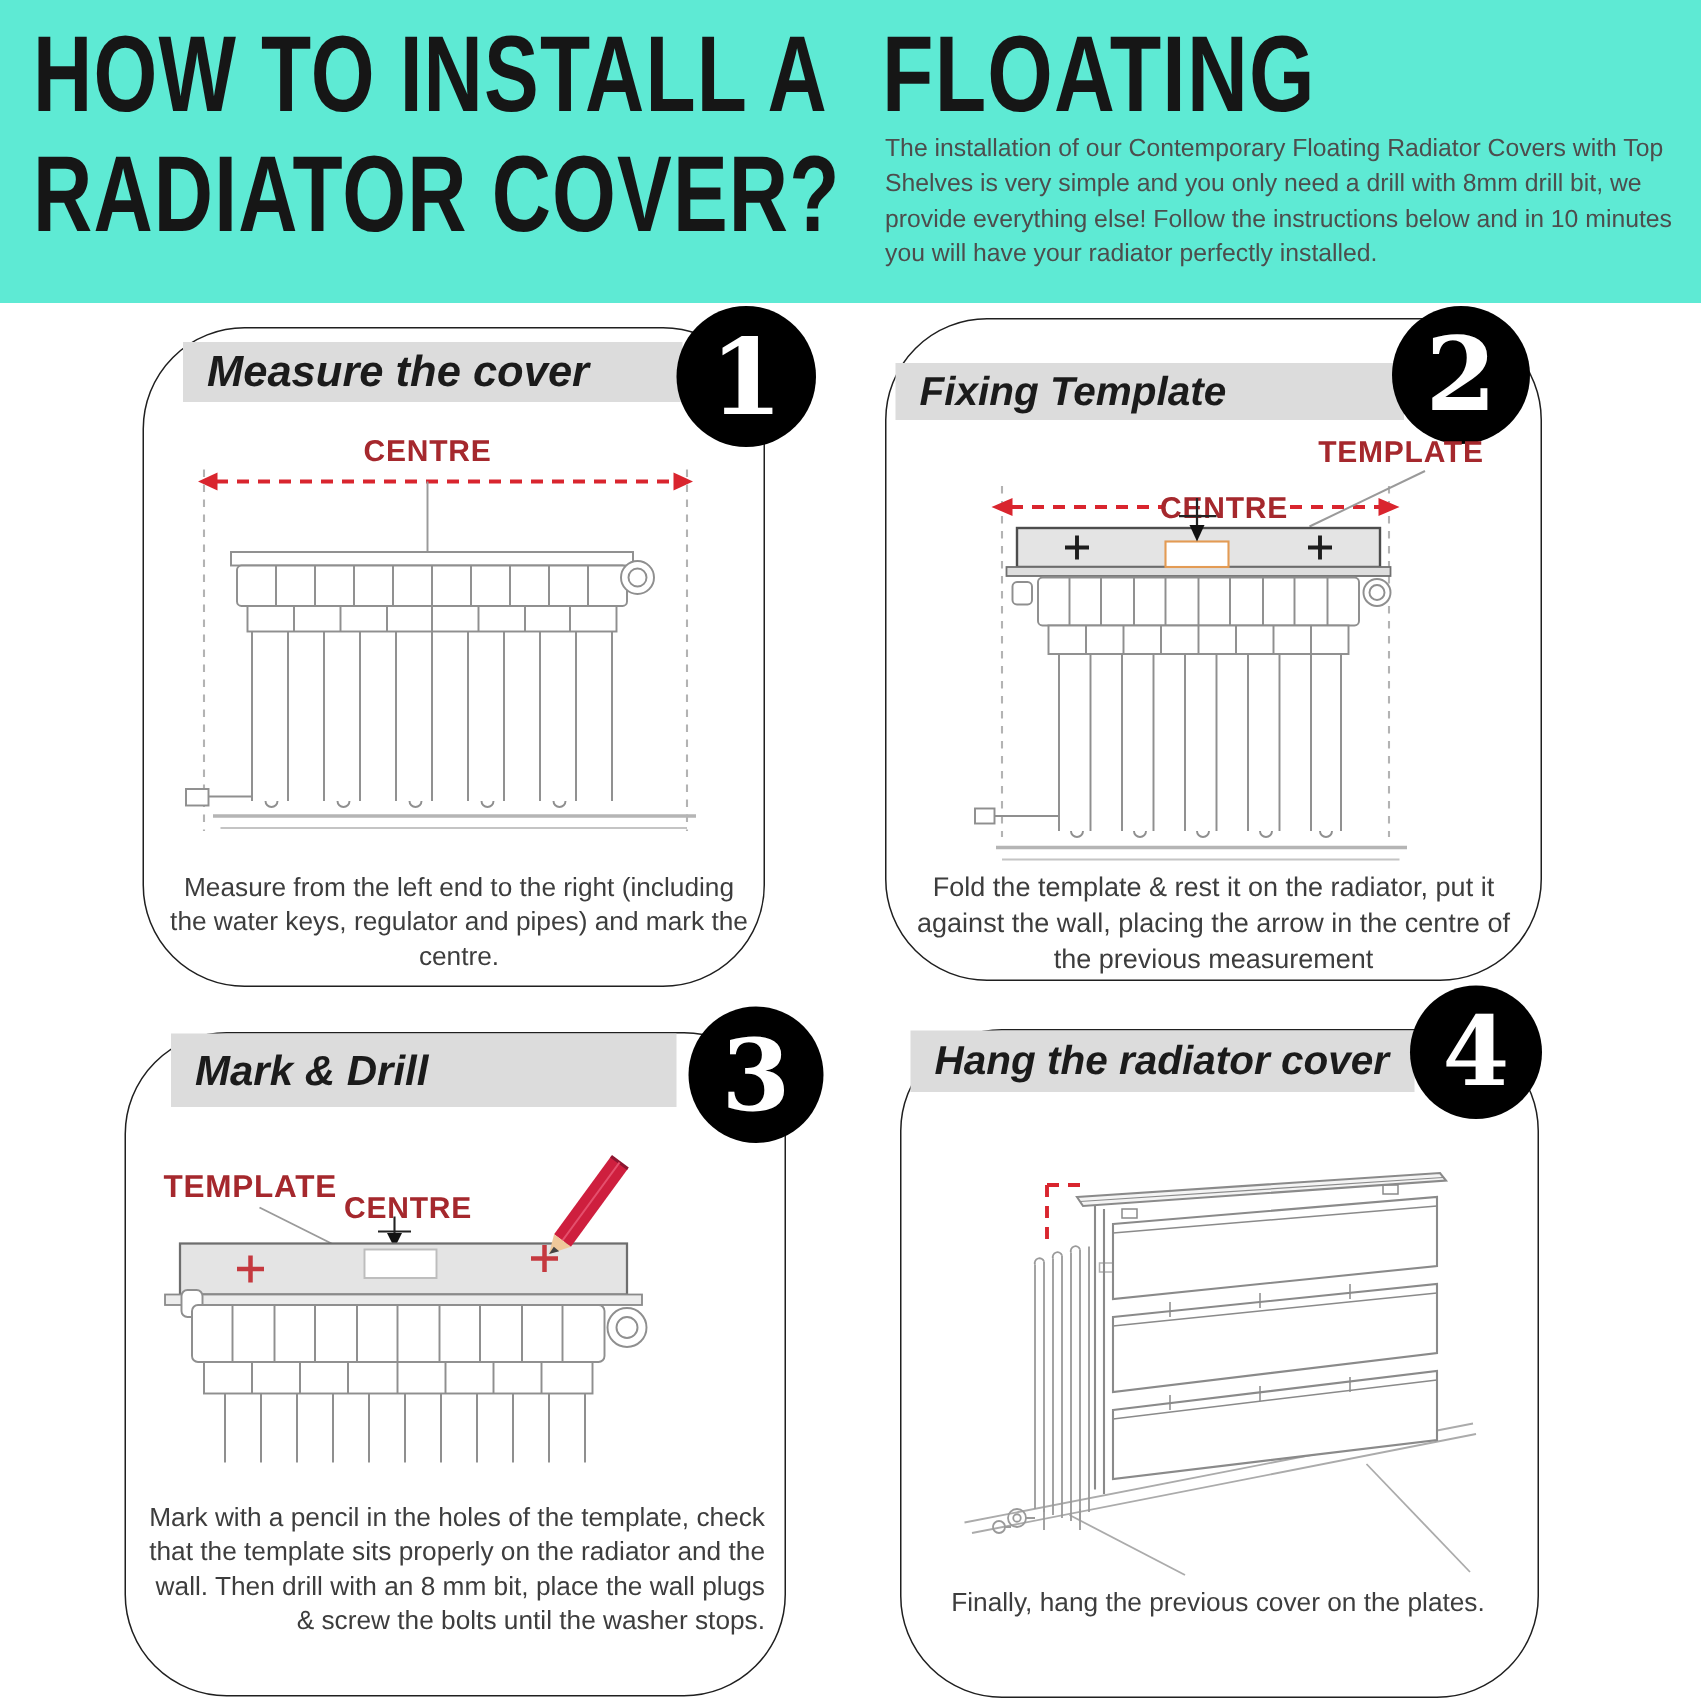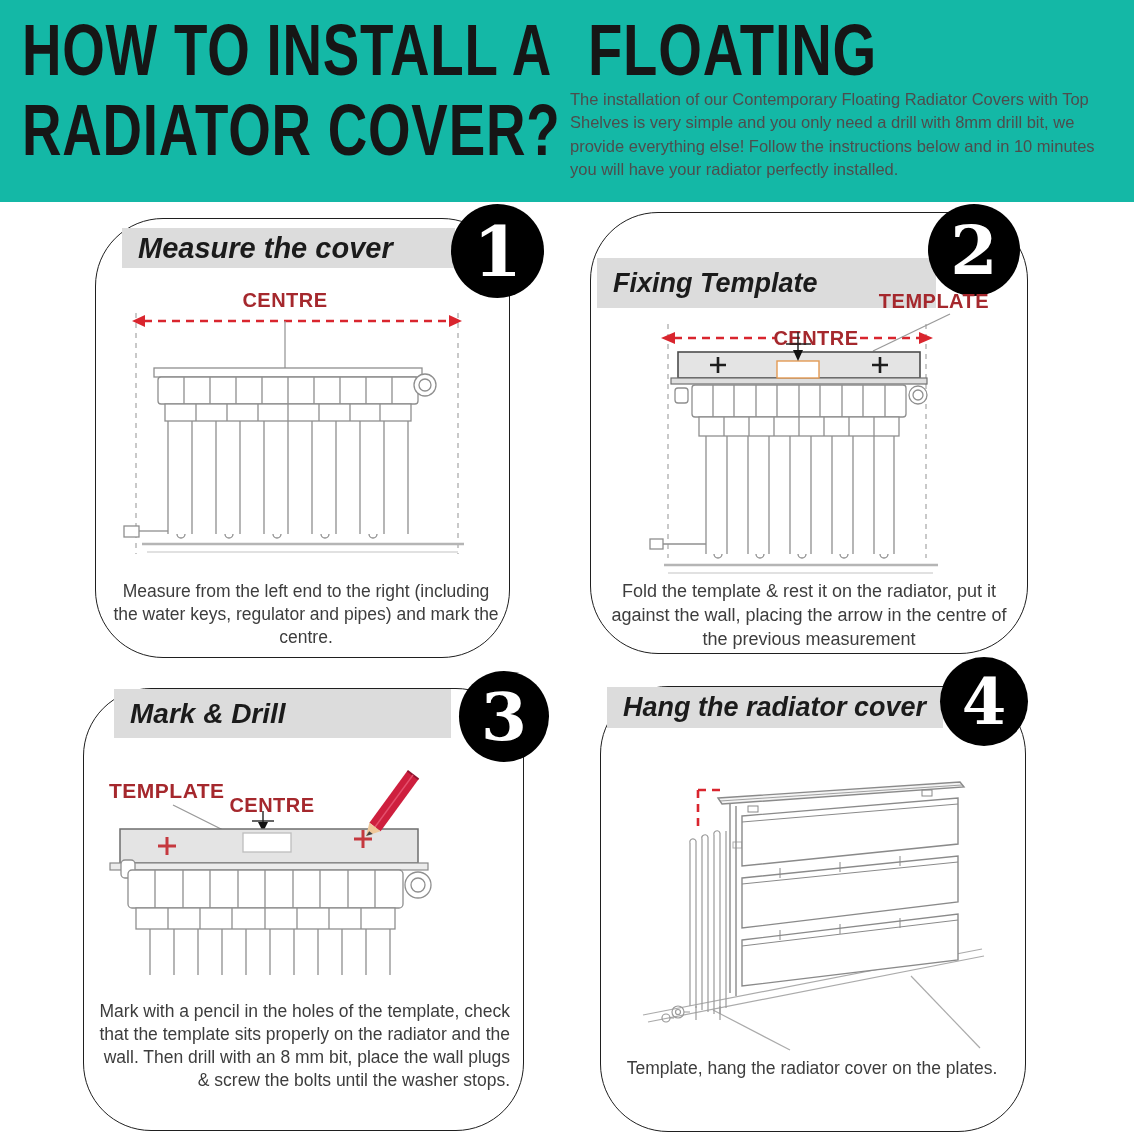--- a/index.html
+++ b/index.html
@@ -1,38 +1,38 @@
 <!DOCTYPE html>
 <html><head>
 <meta charset="utf-8">
 <style>
   html,body{margin:0;padding:0;background:#fff;}
   .page{position:relative;width:1134px;height:1134px;background:#ffffff;
         font-family:"Liberation Sans",sans-serif;overflow:hidden;}
   
-  .header{position:absolute;left:0;top:0;width:1134px;height:202px;background:#14b8a6;}
+  .header{position:absolute;left:0;top:0;width:1134px;height:202px;background:#5eead4;}
   .big-title{position:absolute;left:22px;top:10px;font-size:72px;font-weight:bold;
              color:#161616;line-height:80px;white-space:nowrap;
              transform:scaleX(0.76);transform-origin:left top;letter-spacing:1px;}
   .accent-title{position:absolute;left:588px;top:10px;font-size:72px;font-weight:bold;
              color:#161616;line-height:80px;white-space:nowrap;
              transform:scaleX(0.78);transform-origin:left top;letter-spacing:1px;}
-  .intro{position:absolute;left:570px;top:88px;width:528px;margin:0;
+  .intro{position:absolute;left:590px;top:88px;width:528px;margin:0;
          font-size:16.5px;line-height:1.42;color:#4d4d4d;}
   
   .panel{position:absolute;border:1.6px solid #1f1f1f;border-radius:68px;background:transparent;}
   .p1{left:95px;top:218px;width:413px;height:438px;}
   .p2{left:590px;top:212px;width:436px;height:440px;}
   .p3{left:83px;top:688px;width:439px;height:441px;}
   .p4{left:600px;top:686px;width:424px;height:444px;}
   .titlebar{position:absolute;background:#dcdcdc;display:flex;align-items:center;
             padding-left:16px;box-sizing:border-box;color:#1b1b1b;
             font-weight:bold;font-style:italic;}
   .tb1{left:122px;top:228px;width:333px;height:40px;font-size:29px;align-items:center;}
-  .tb2{left:597px;top:242px;width:339px;height:50px;font-size:27px;margin-top:16px;}
+  .tb2{left:597px;top:242px;width:339px;height:38px;font-size:27px;}
   .tb3{left:114px;top:689px;width:337px;height:49px;font-size:28px;}
   .tb4{left:607px;top:687px;width:336px;height:41px;font-size:27px;padding-left:16px;}
   .badge{position:absolute;background:#000;border-radius:50%;color:#fff;
          display:flex;align-items:center;justify-content:center;
          font-family:"DejaVu Serif",serif;font-weight:bold;}
   .b1{left:451px;top:204px;width:93px;height:94px;font-size:70px;}
   .b2{left:928px;top:204px;width:92px;height:92px;font-size:68px;}
   .b3{left:459px;top:671px;width:90px;height:91px;font-size:66px;}
   .b4{left:940px;top:657px;width:88px;height:89px;font-size:64px;}
   .desc{position:absolute;margin:0;text-align:center;color:#3d3d3d;line-height:1.32;}
@@ -234,15 +234,15 @@
       <polygon points="88,30 330,14 334,19 92,36"></polygon>
       <line x1="90" y1="33" x2="332" y2="17" stroke-width="0.8"></line>
       <rect x="118" y="38" width="10" height="6" fill="none" stroke-width="1"></rect>
       <rect x="292" y="22" width="10" height="6" fill="none" stroke-width="1"></rect>
     </g>
   </svg>
 
   <p class="desc d1">Measure from the left end to the right (including the water keys, regulator and pipes) and mark the centre.</p>
   <p class="desc d2">Fold the template &amp; rest it on the radiator, put it against the wall, placing the arrow in the centre of the previous measurement</p>
   <p class="desc d3">Mark with a pencil in the holes of the template, check that the template sits properly on the radiator and the wall. Then drill with an 8 mm bit, place the wall plugs &amp; screw the bolts until the washer stops.</p>
-  <p class="desc d4">Template, hang the radiator cover on the plates.</p>
+  <p class="desc d4">Finally, hang the previous cover on the plates.</p>
 
 </div>
 
 </body></html>

